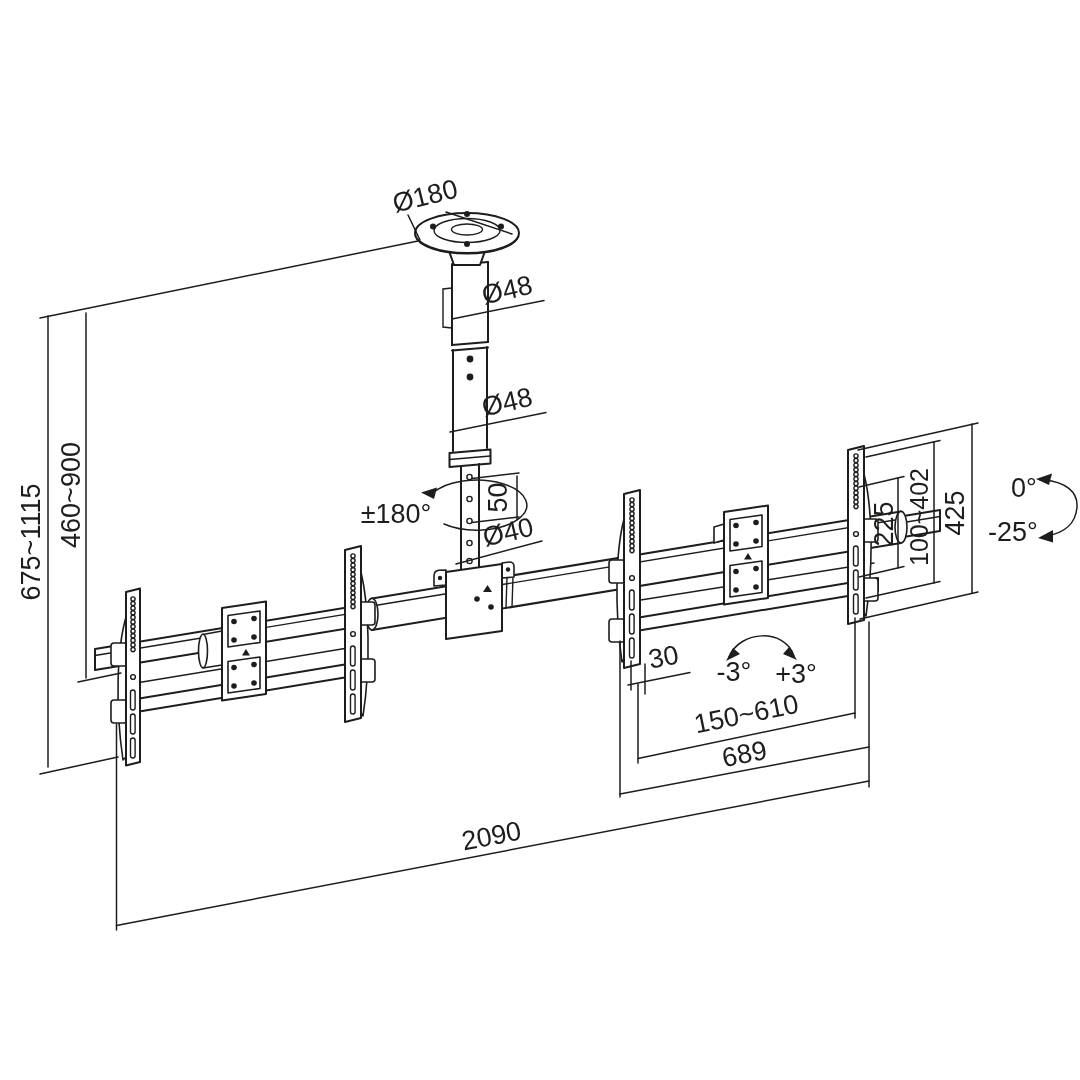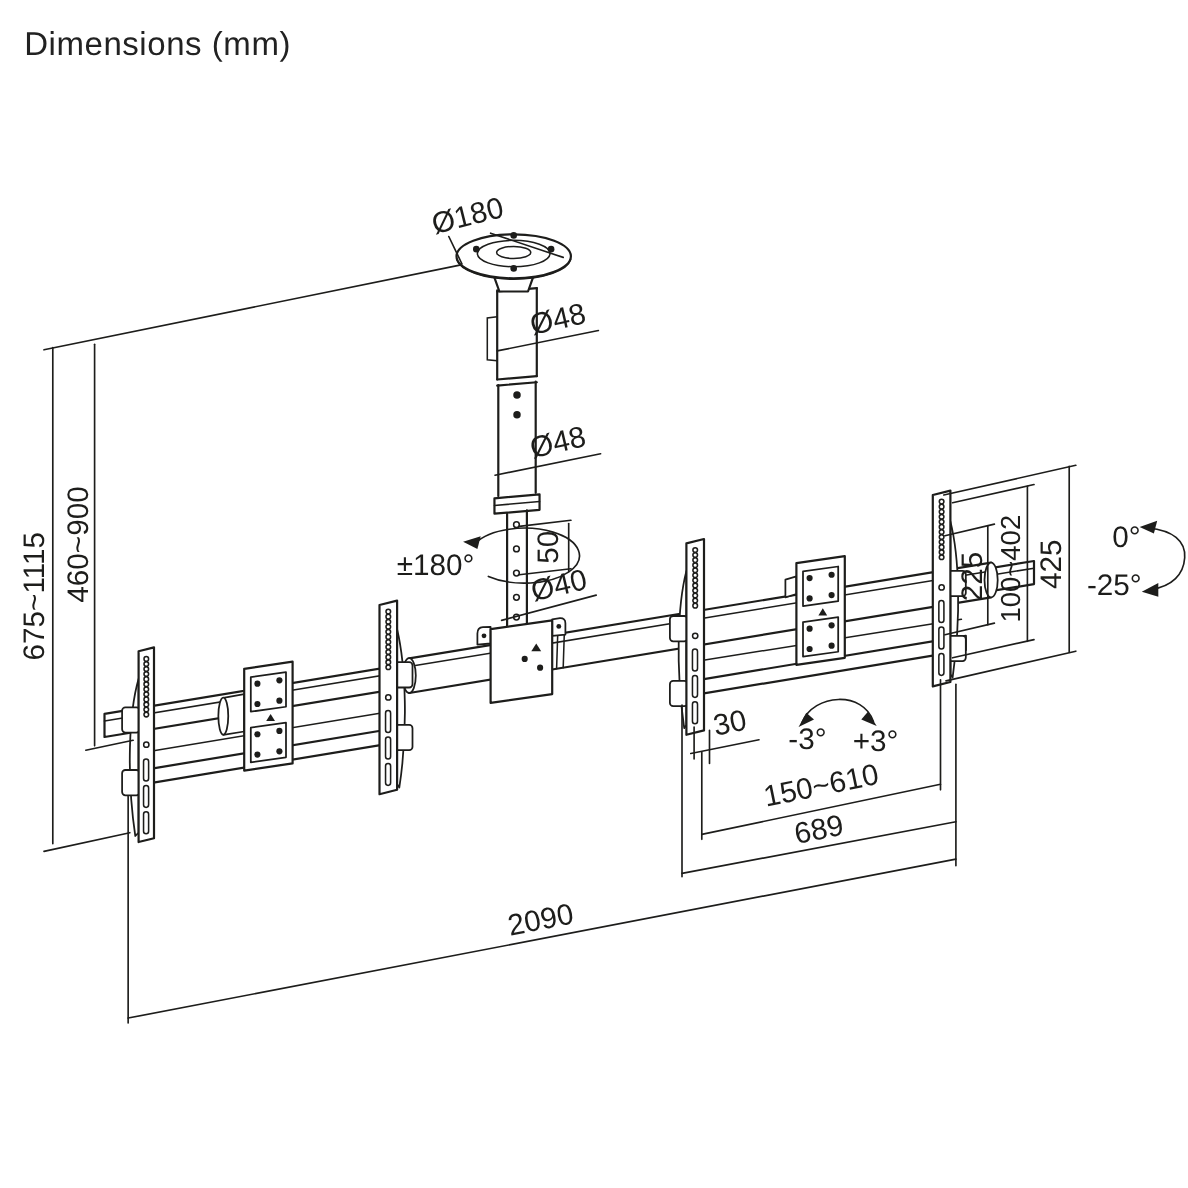--- a/index.html
+++ b/index.html
@@ -15,21 +15,20 @@
   .dim{stroke:#1d1d1b;fill:none;stroke-width:1.5;stroke-linecap:round;}
   .dot{fill:#1d1d1b;stroke:none;}
   .hole{fill:#ffffff;stroke:#1d1d1b;stroke-width:1.4;}
   .lbl{font-family:"Liberation Sans",sans-serif;font-size:27px;fill:#1d1d1b;}
   .lblS{font-family:"Liberation Sans",sans-serif;font-size:25px;fill:#1d1d1b;}
 </style>
 </head>
 <body>
 
 <div class="stage">
-  <div class="title">Dimensions (mm)</div>
 
   <svg width="1080" height="1080" viewBox="0 0 1080 1080">
 
     <g>
 
       <line class="s1" x1="130" y1="684" x2="366" y2="645"></line>
       <line class="s1" x1="628" y1="602" x2="874" y2="563"></line>
 
       <path class="sw" d="M95,649 L940,510 L940,531 L95,670 Z"></path>
       <line class="s1" x1="95" y1="655.5" x2="940" y2="516.5"></line>

